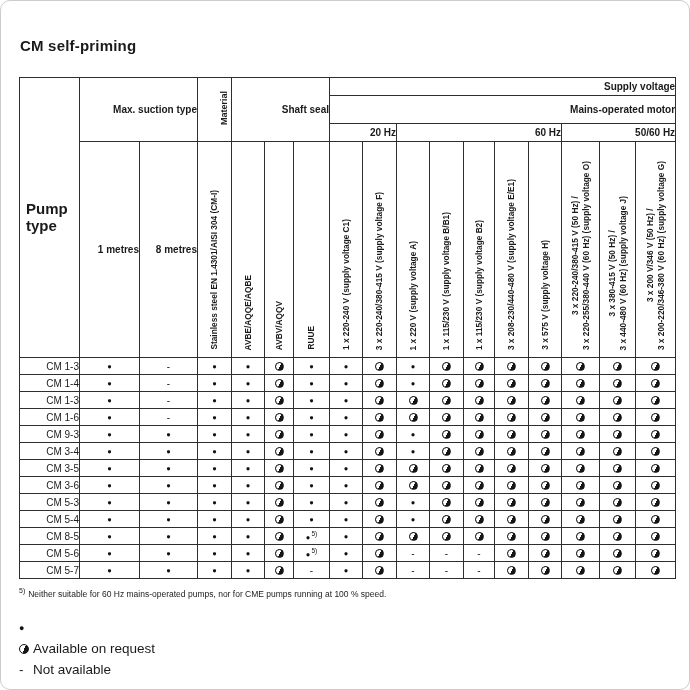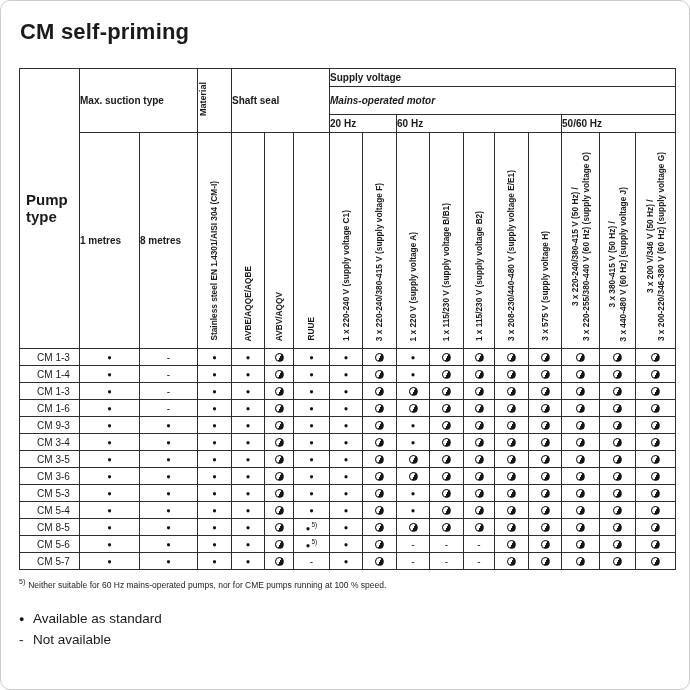--- a/index.html
+++ b/index.html
@@ -1,32 +1,32 @@
 <!DOCTYPE html>
 <html><head>
 <meta charset="utf-8">
 <style>
   html,body{margin:0;padding:0;background:#fff;}
   body{width:690px;height:690px;font-family:"Liberation Sans",sans-serif;color:#1a1a1a;}
   .frame{box-sizing:border-box;width:690px;height:690px;border:1px solid #cccccc;border-radius:10px;background:#fff;padding:16px 17px 0 18px;overflow:hidden;}
-  .title{font-size:22px;font-weight:bold;margin:2px 0 0 1px;letter-spacing:.2px;}
+  .title{font-size:15px;font-weight:bold;margin:20px 0 0 1px;letter-spacing:.2px;}
   table{border-collapse:collapse;table-layout:fixed;width:656px;margin-top:23px;}
   th,td{border:1px solid #2e2e2e;padding:0;box-sizing:border-box;}
   thead th{font-weight:bold;font-size:10px;line-height:1.1;}
   th.h18{height:18px;}
-  th.h17{height:28px;font-style:italic;}
+  th.h17{height:28px;}
   th.bigrow{height:216px;}
   th.pumphead{text-align:left;vertical-align:middle;padding-left:6px;font-size:15px;}
-  th.mid{vertical-align:middle;text-align:left;}
+  th.mid{vertical-align:middle;text-align:right;}
   th.rot{vertical-align:bottom;text-align:center;padding:2px 1px 5px;}
   .vt{display:inline-block;writing-mode:vertical-rl;transform:rotate(180deg);white-space:nowrap;font-weight:bold;font-size:8.3px;line-height:1.3;}
   .vt .vl{display:block;}
   .vt-mat{font-size:9px;}
   tbody td{height:17px;text-align:center;font-size:10px;vertical-align:middle;}
-  td.pump{text-align:center;padding-left:8px;font-size:10px;}
+  td.pump{text-align:right;padding-left:8px;font-size:10px;}
   .dot{font-size:7.5px;line-height:1;vertical-align:middle;display:inline-block;color:#111;}
   .half{display:inline-block;width:7px;height:7px;border:1px solid #151515;border-radius:50%;
         background:linear-gradient(112deg,#ffffff 52%,#151515 52%);vertical-align:middle;}
   .na{font-size:10px;line-height:1;vertical-align:middle;display:inline-block;}
   sup.cellfn{font-size:6.5px;vertical-align:super;margin-left:1px;font-weight:normal;}
   .footnote{margin-top:8px;font-size:8.5px;color:#222;}
   .footnote sup{font-size:7px;margin-right:3px;}
   .legend{margin-top:18px;font-size:13.5px;}
   .legend-row{display:flex;align-items:center;height:21px;}
   .legend-row .sym{display:inline-block;width:14px;text-align:left;}
@@ -346,20 +346,23 @@
       </tbody>
   </table>
 
   <div class="footnote">
     <sup>5)</sup><span>Neither suitable for 60 Hz mains-operated pumps, nor for CME pumps running at 100 % speed.</span>
   </div>
 
   <div class="legend">
     <div class="legend-row">
       <span class="sym"><span class="dot">●</span></span>
-      <span>Available as standard</span>
+    </div>
+    <div class="legend-row">
+      <span class="sym"><span class="half"></span></span>
+      <span>Available on request</span>
     </div>
     <div class="legend-row">
       <span class="sym"><span class="na">-</span></span>
       <span>Not available</span>
     </div>
   </div>
 </div>
 
 </body></html>

